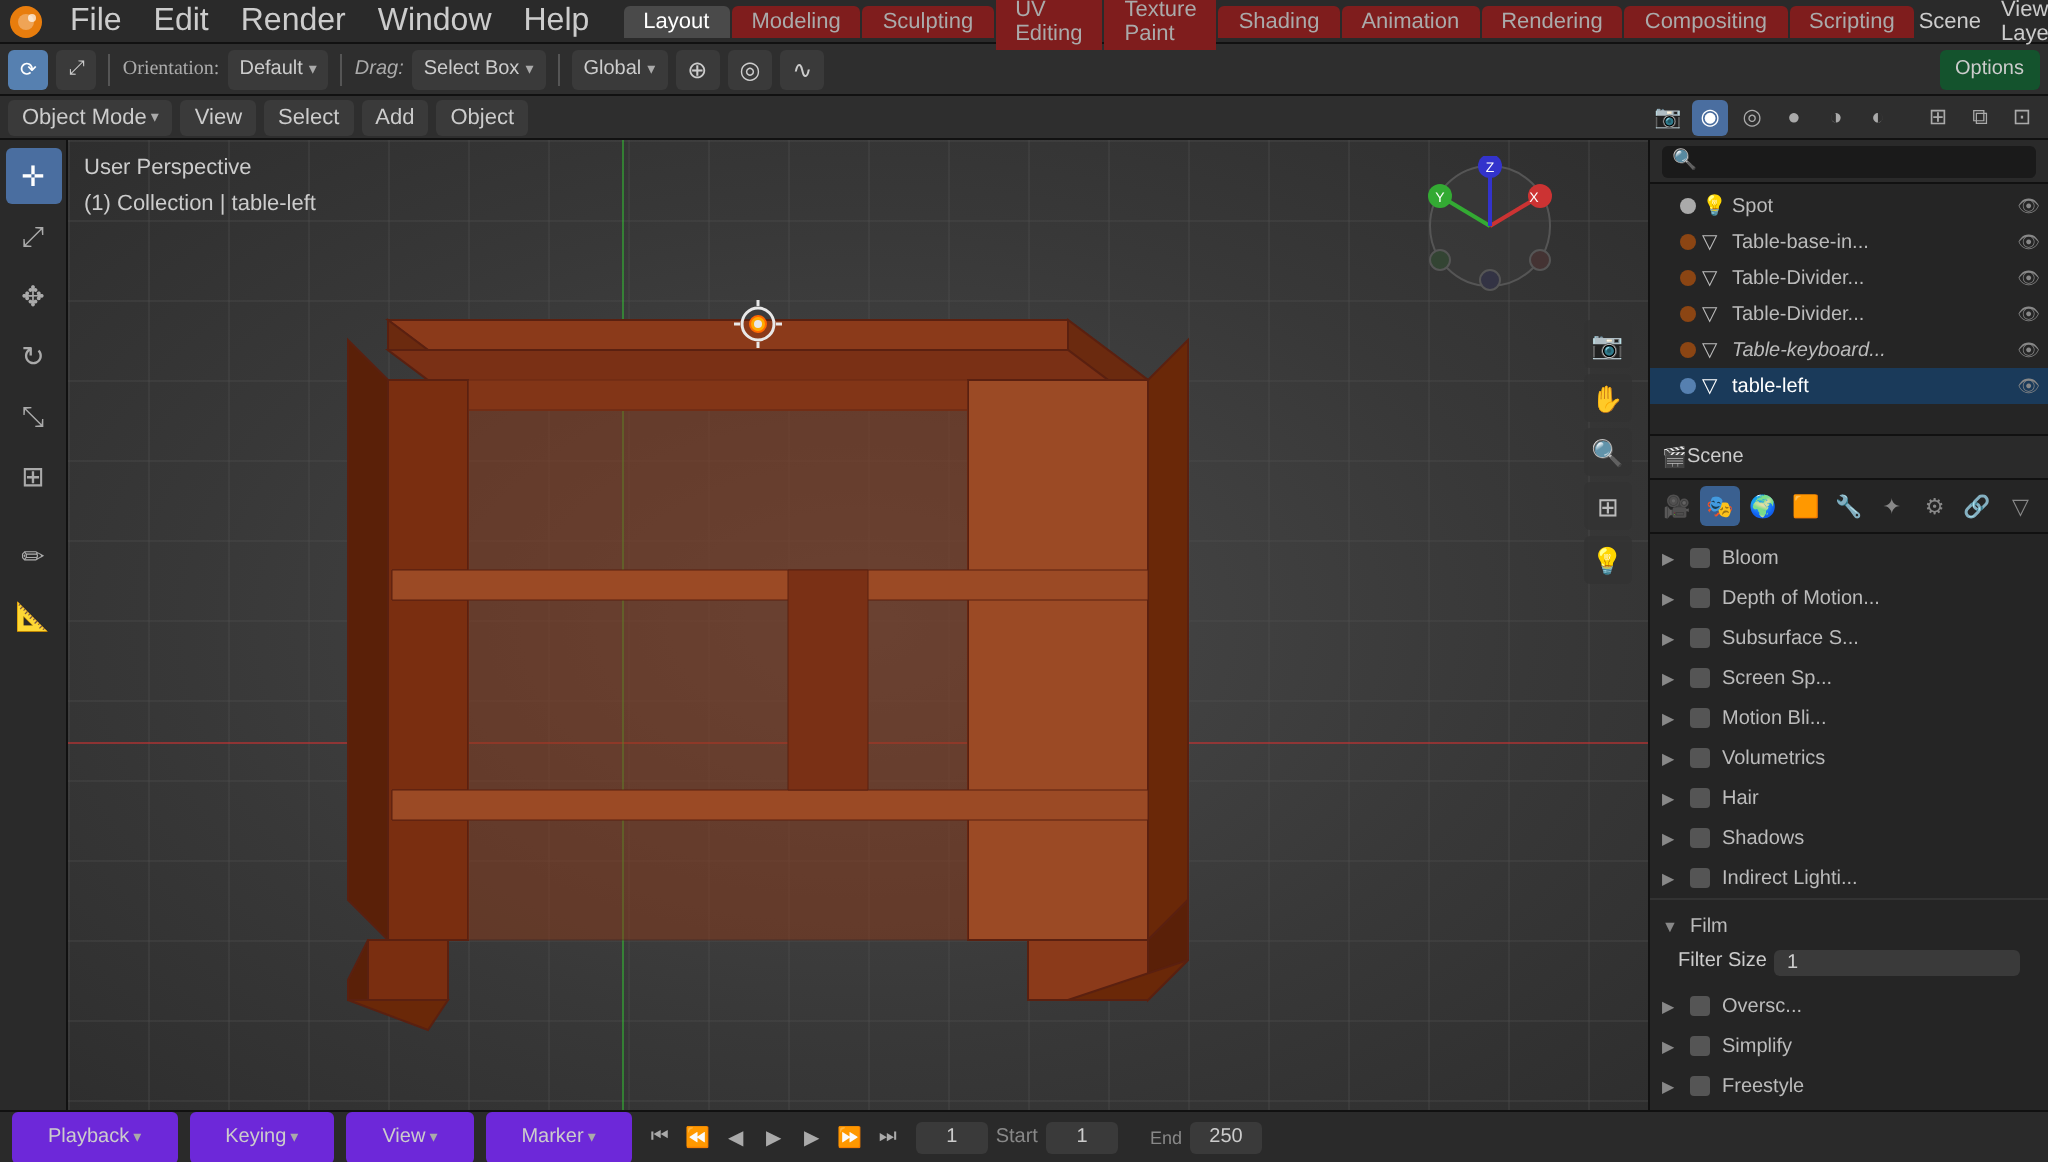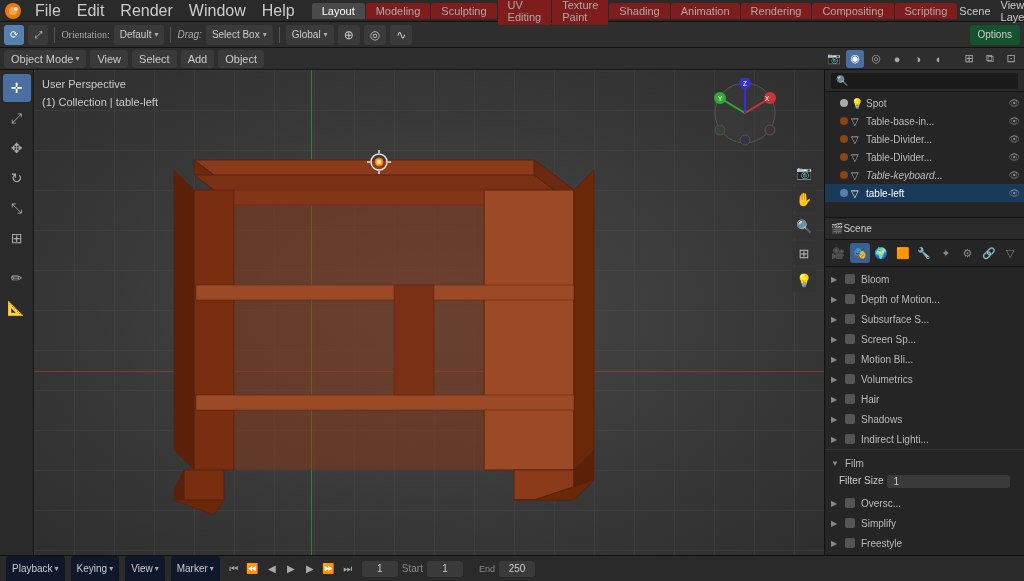--- a/index.html
+++ b/index.html
@@ -429,22 +429,22 @@
     .bottom-bar {
       display: flex;
       align-items: center;
       background: #2a2a2a;
       height: 26px;
       padding: 0 6px;
       gap: 6px;
       border-top: 1px solid #111;
     }
     .bottom-btn {
-      padding: 1px 6px;
-      background: #0f172a;
+      padding: 1px 18px;
+      background: #6d28d9;
       border-radius: 3px;
       cursor: pointer;
       font-size: 10px;
       color: #ccc;
       height: 26px;
       display: flex;
       align-items: center;
       gap: 2px;
     }
     .timeline-area {

